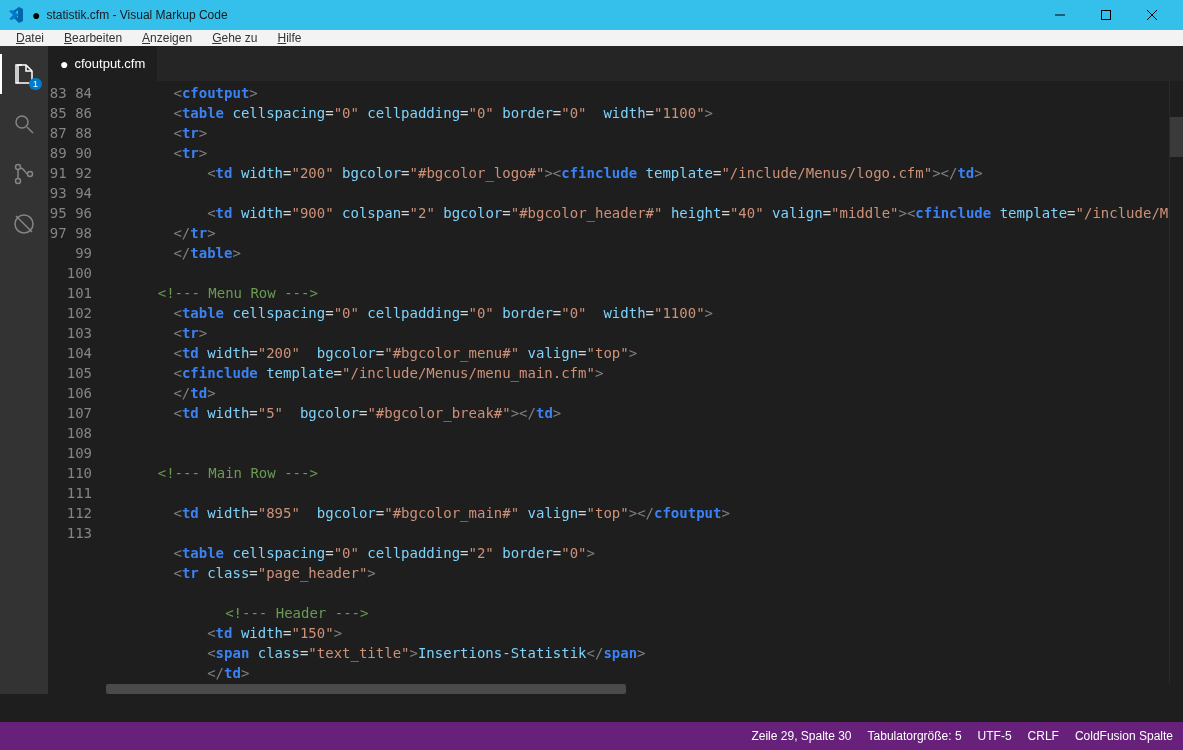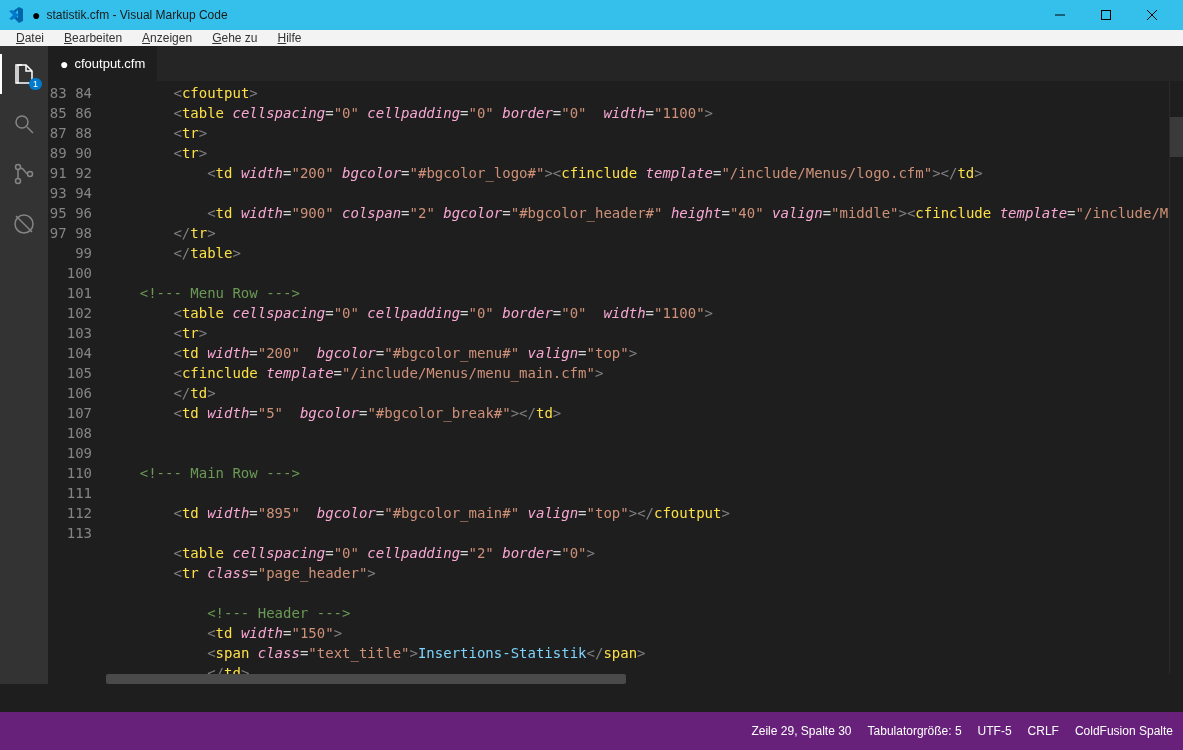--- a/index.html
+++ b/index.html
@@ -74,31 +74,31 @@
 }
 .code {
   flex:1; font-family: Consolas, monospace; font-size:14px; line-height:20px;
   white-space: pre; overflow:hidden; padding-top:2px; color:#d4d4d4;
 }
 .minimap { width:14px; background:#1e1e1e; border-left:1px solid #2a2a2a;}
 .minimap .mm-thumb { width:100%; height:40px; background:#3a3a3a; margin-top:36px;}
 .hscroll { height:10px; background:#1e1e1e; position:relative; margin-left:58px; margin-right:14px;}
 .hscroll .thumb { position:absolute; left:0; top:0; height:10px; width:520px; background:#4a4a4a; border-radius:2px;}
 .statusbar {
-  height: 38px; background:#68217a; color:#fff; display:flex; align-items:center;
+  height: 28px; background:#68217a; color:#fff; display:flex; align-items:center;
   font-size:12px; padding:0 10px; justify-content:flex-end; gap:16px;margin-top:28px;
 }
 .statusbar .sb-left { margin-right:auto; color:rgba(255,255,255,0.9);}
 
 .t-punct { color:#808080; }
-.t-tag { color:#fde047; }
-.t-attr { color:#f9a8d4;font-style:italic; }
+.t-tag { color:#3b82f6;font-weight:bold; }
+.t-attr { color:#7dd3fc; }
 .t-op { color:#d4d4d4; }
 .t-str { color:#ce9178; }
-.t-comment { color:#6a9955; }
+.t-comment { color:#6a9955;margin-left:18px; }
 .t-text { color:#7dd3fc; }
 </style>
 </head>
 <body>
 
 <div class="titlebar">
   <span class="app-icon">
     <svg width="16" height="16" viewBox="0 0 16 16">
         <path fill="#0065a9" d="M11 0l4 2v12l-4 2-6-6 2-2 3 3V3l-3 3-2-2z"></path>
         <path fill="#007acc" d="M1 4l3-1 7 5-7 5-3-1 4-4z"></path>

